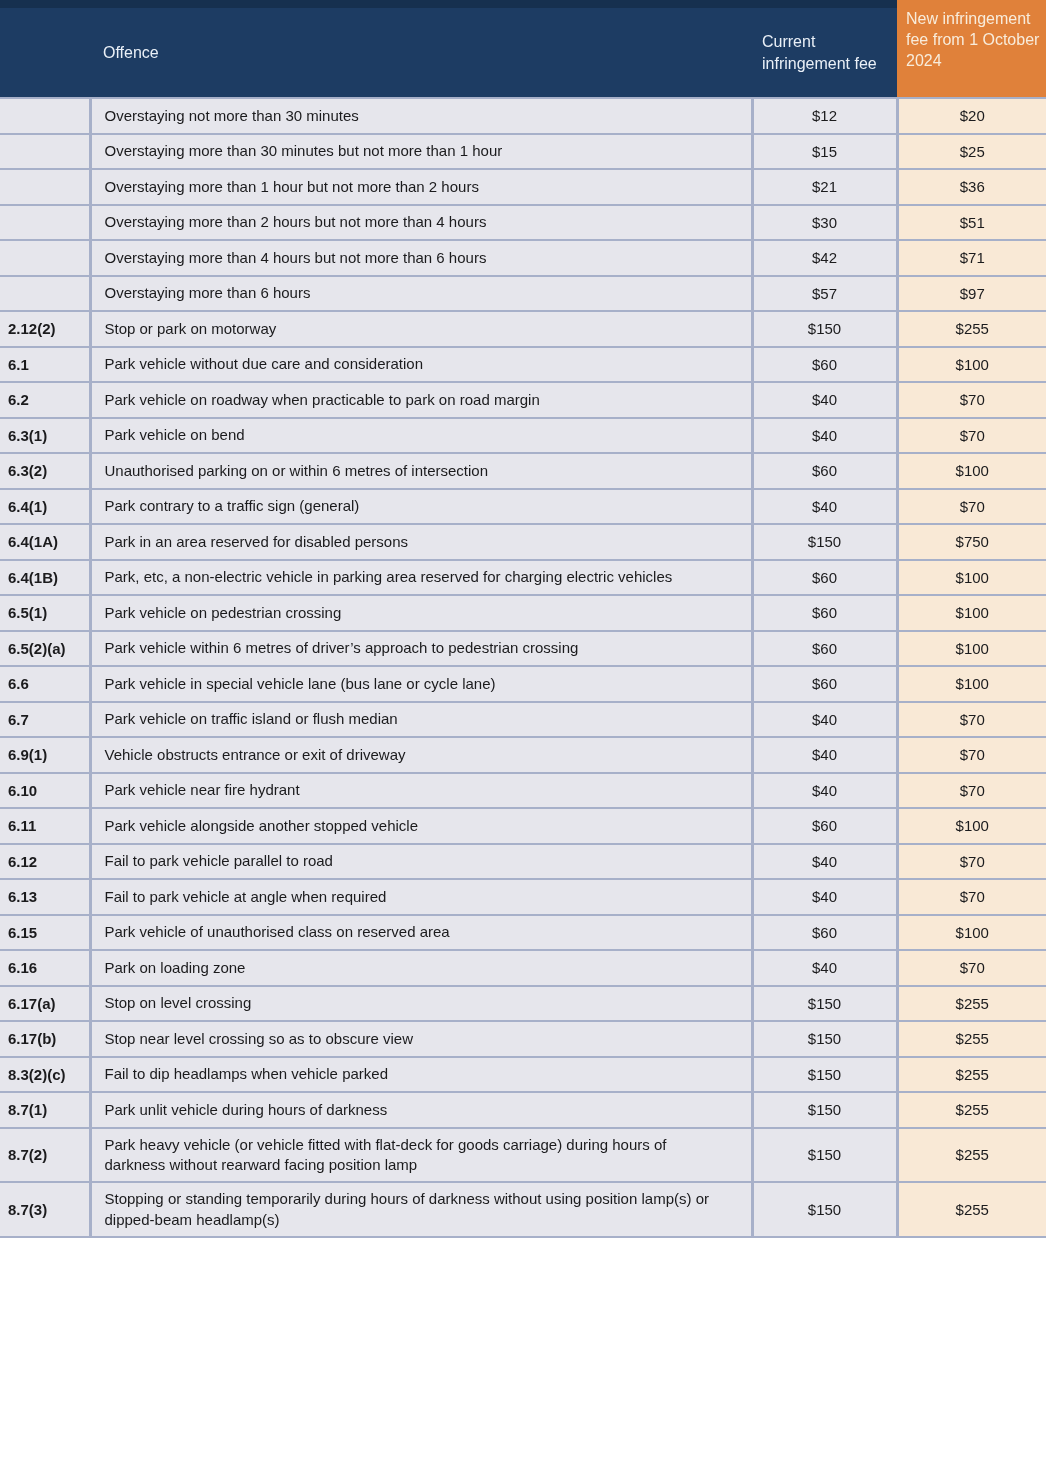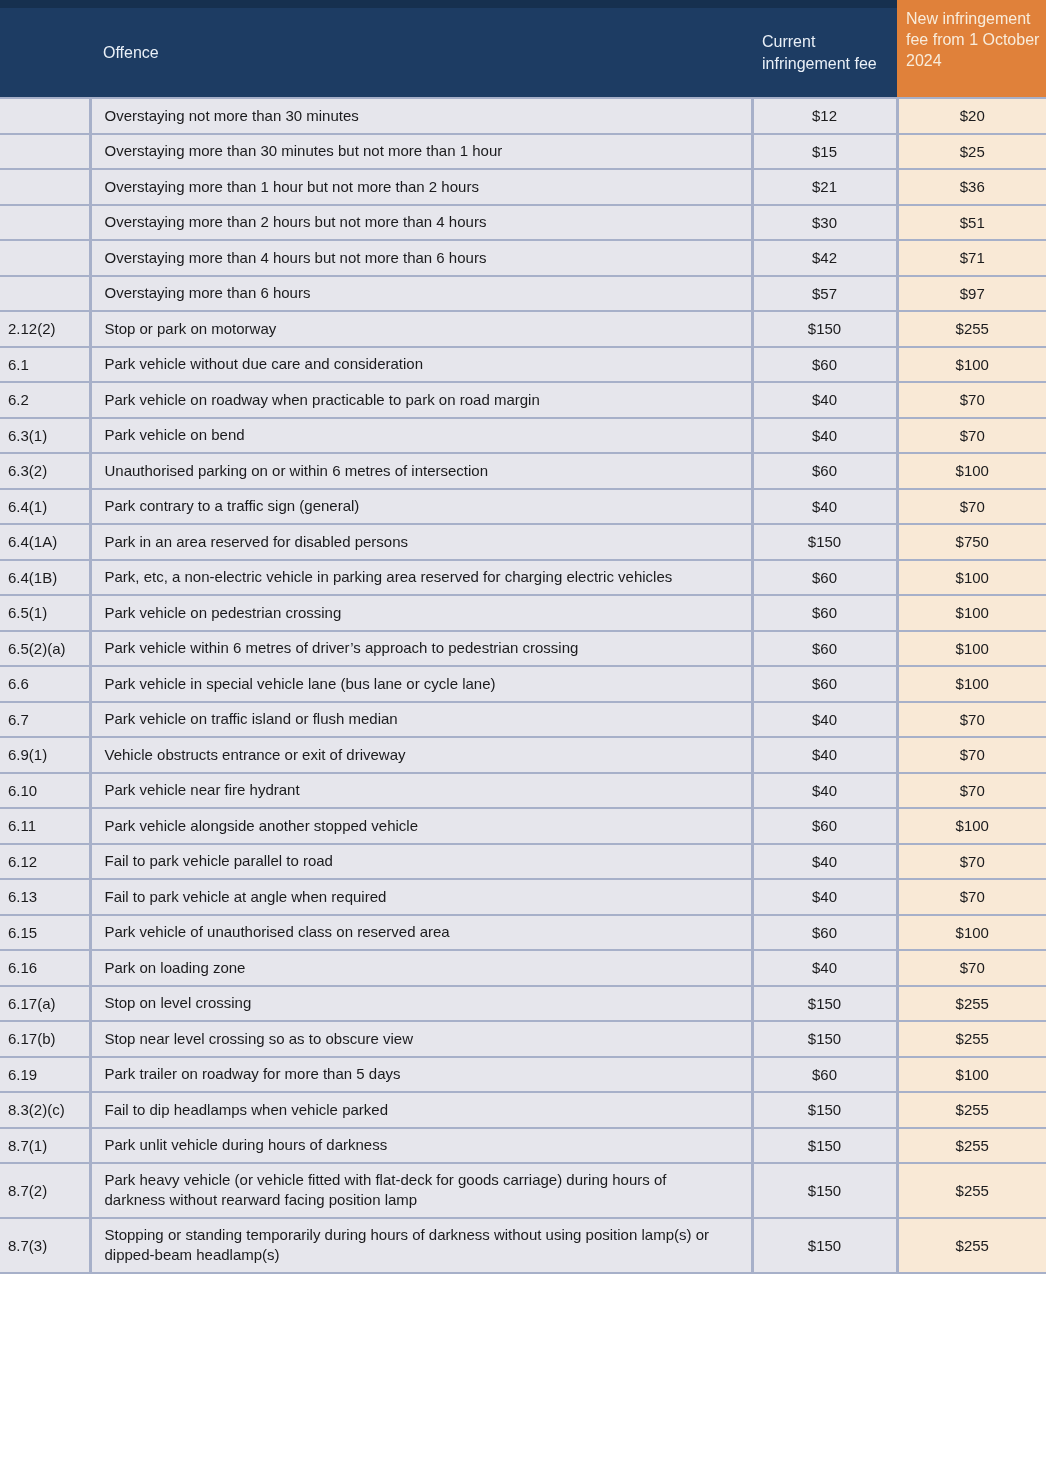--- a/index.html
+++ b/index.html
@@ -60,21 +60,21 @@
 
   tbody tr { height: 35.5px; margin-top: 20px; }
   tbody td {
     background: var(--row-bg);
     border-top: 2px solid var(--border);
     color: var(--body-text);
     font-size: 15px;
     vertical-align: middle;
     overflow: hidden;
   }
-  td.reg { padding: 4px 4px 4px 8px; border-right: 3px solid var(--border); }
+  td.reg { padding: 4px 4px 4px 8px; border-right: 3px solid var(--border); font-weight: bold; }
   td.off { padding: 6px 20px 6px 13px; line-height: 1.36; border-right: 3px solid var(--border); }
   td.cur { text-align: center; border-right: 3px solid var(--border); }
   td.new { background: var(--new-fee-bg); text-align: center; }
 </style>
 </head>
 <body>
 
 <div class="page">
   <table class="fee-table">
     <colgroup>
@@ -248,26 +248,20 @@
           <td class="cur">$150</td>
           <td class="new">$255</td>
         </tr>
         <tr>
           <td class="reg">6.17(b)</td>
           <td class="off">Stop near level crossing so as to obscure view</td>
           <td class="cur">$150</td>
           <td class="new">$255</td>
         </tr>
         <tr>
-          <td class="reg">6.19</td>
-          <td class="off">Park trailer on roadway for more than 5 days</td>
-          <td class="cur">$60</td>
-          <td class="new">$100</td>
-        </tr>
-        <tr>
           <td class="reg">8.3(2)(c)</td>
           <td class="off">Fail to dip headlamps when vehicle parked</td>
           <td class="cur">$150</td>
           <td class="new">$255</td>
         </tr>
         <tr>
           <td class="reg">8.7(1)</td>
           <td class="off">Park unlit vehicle during hours of darkness</td>
           <td class="cur">$150</td>
           <td class="new">$255</td>

